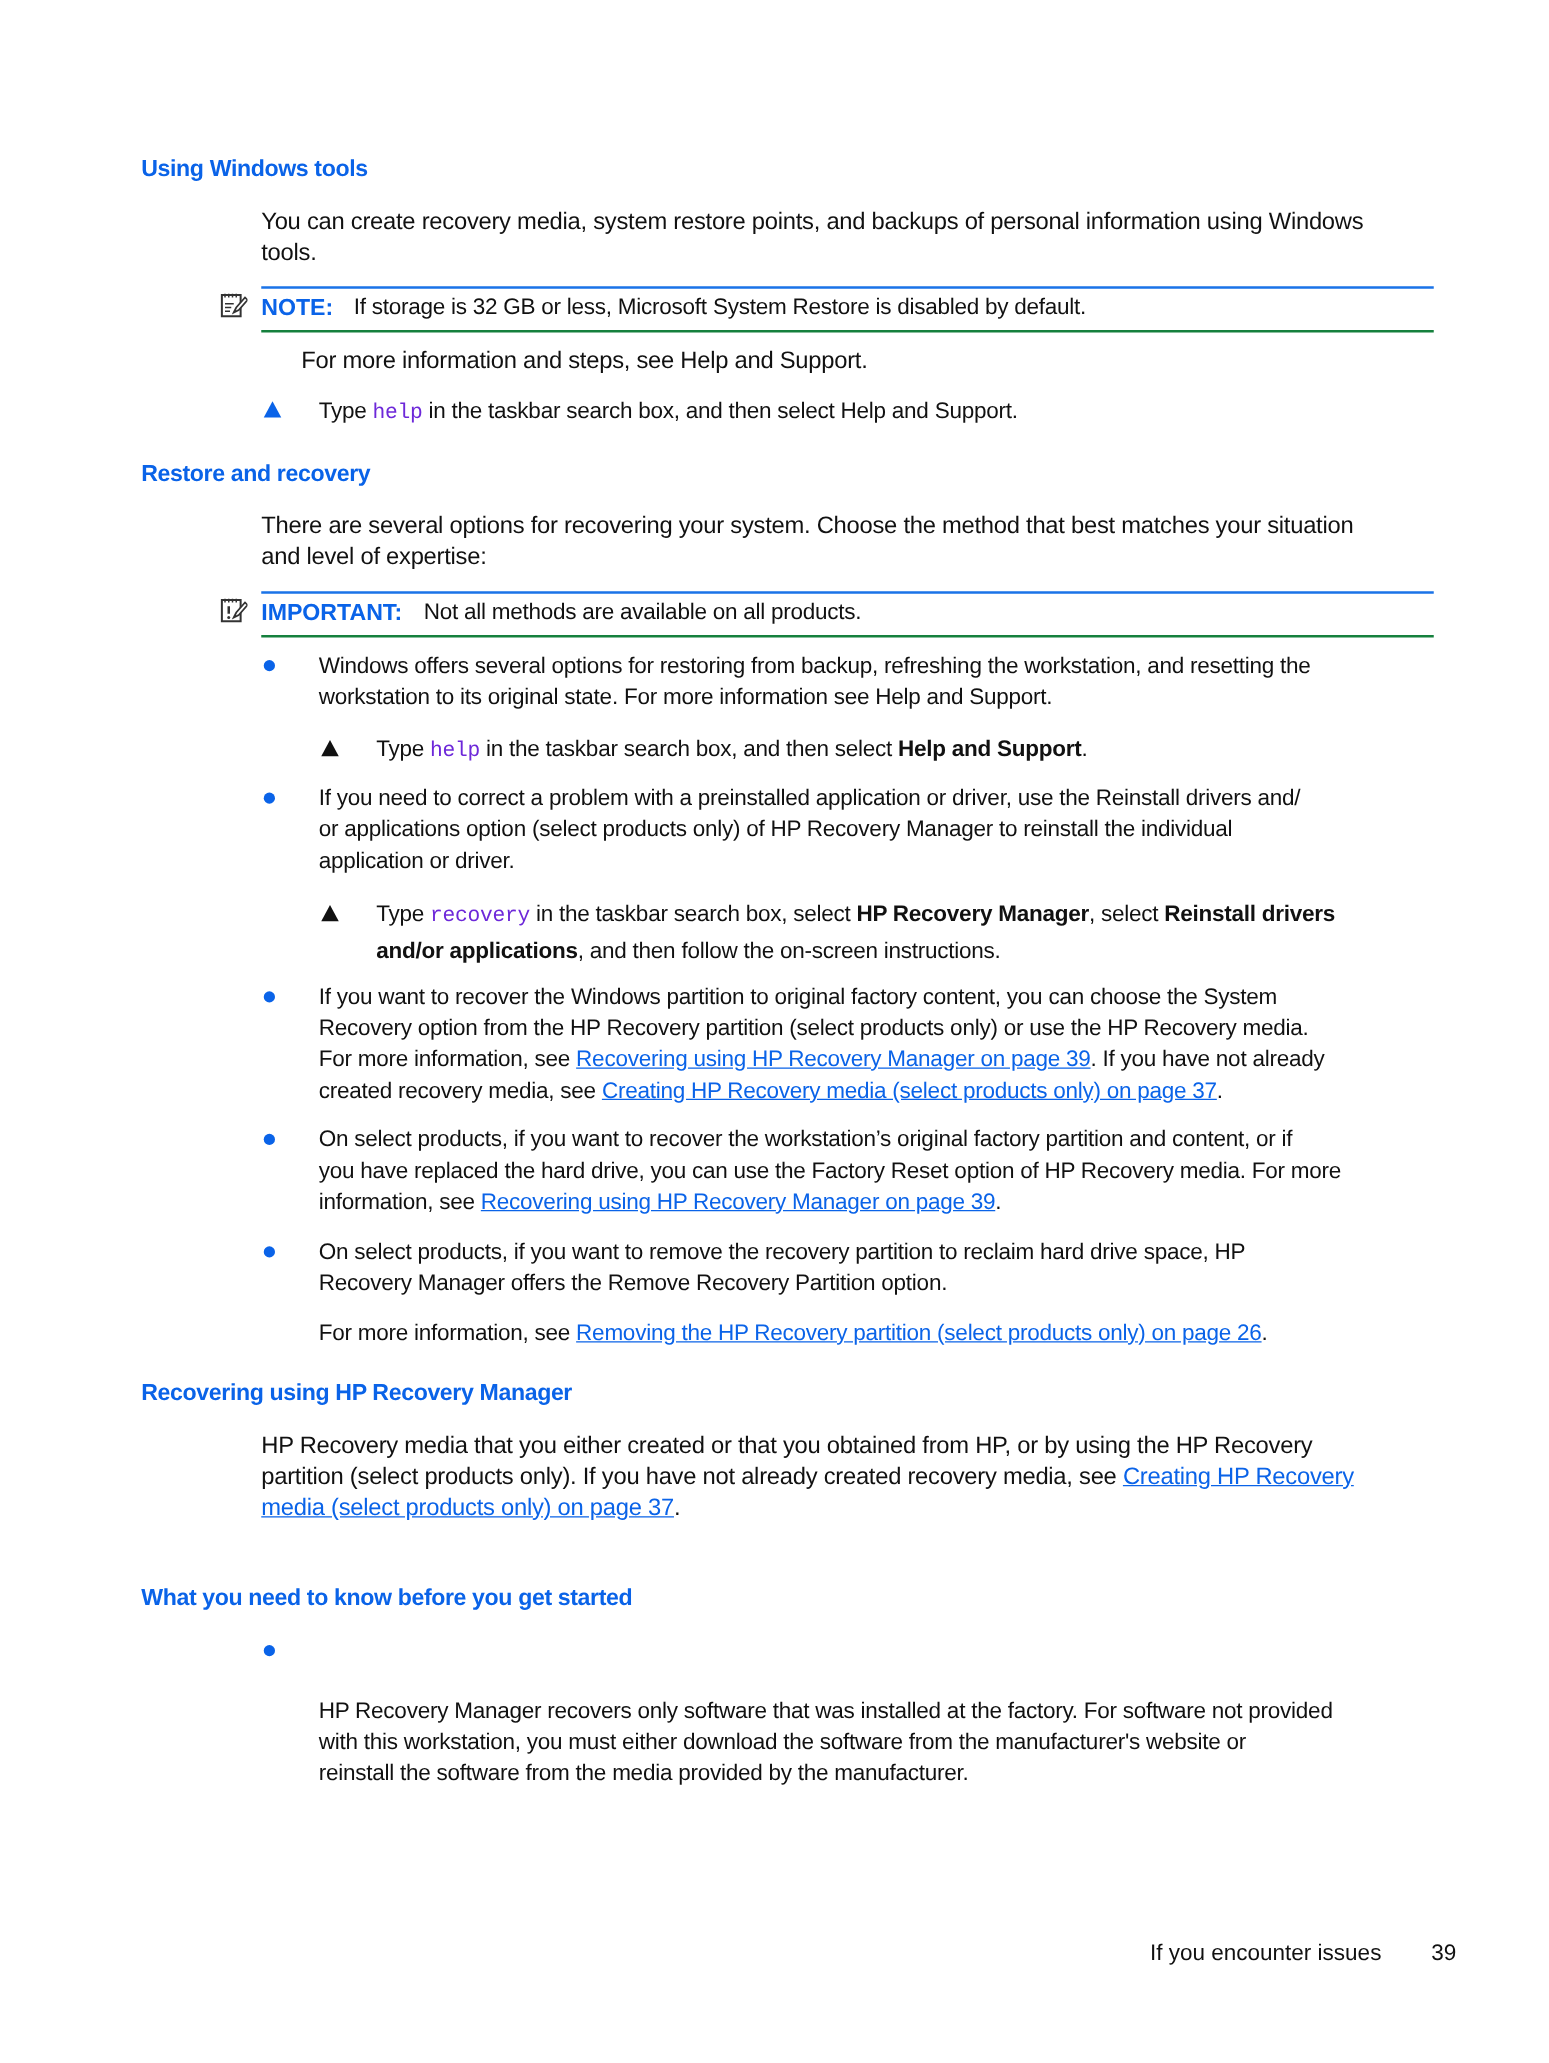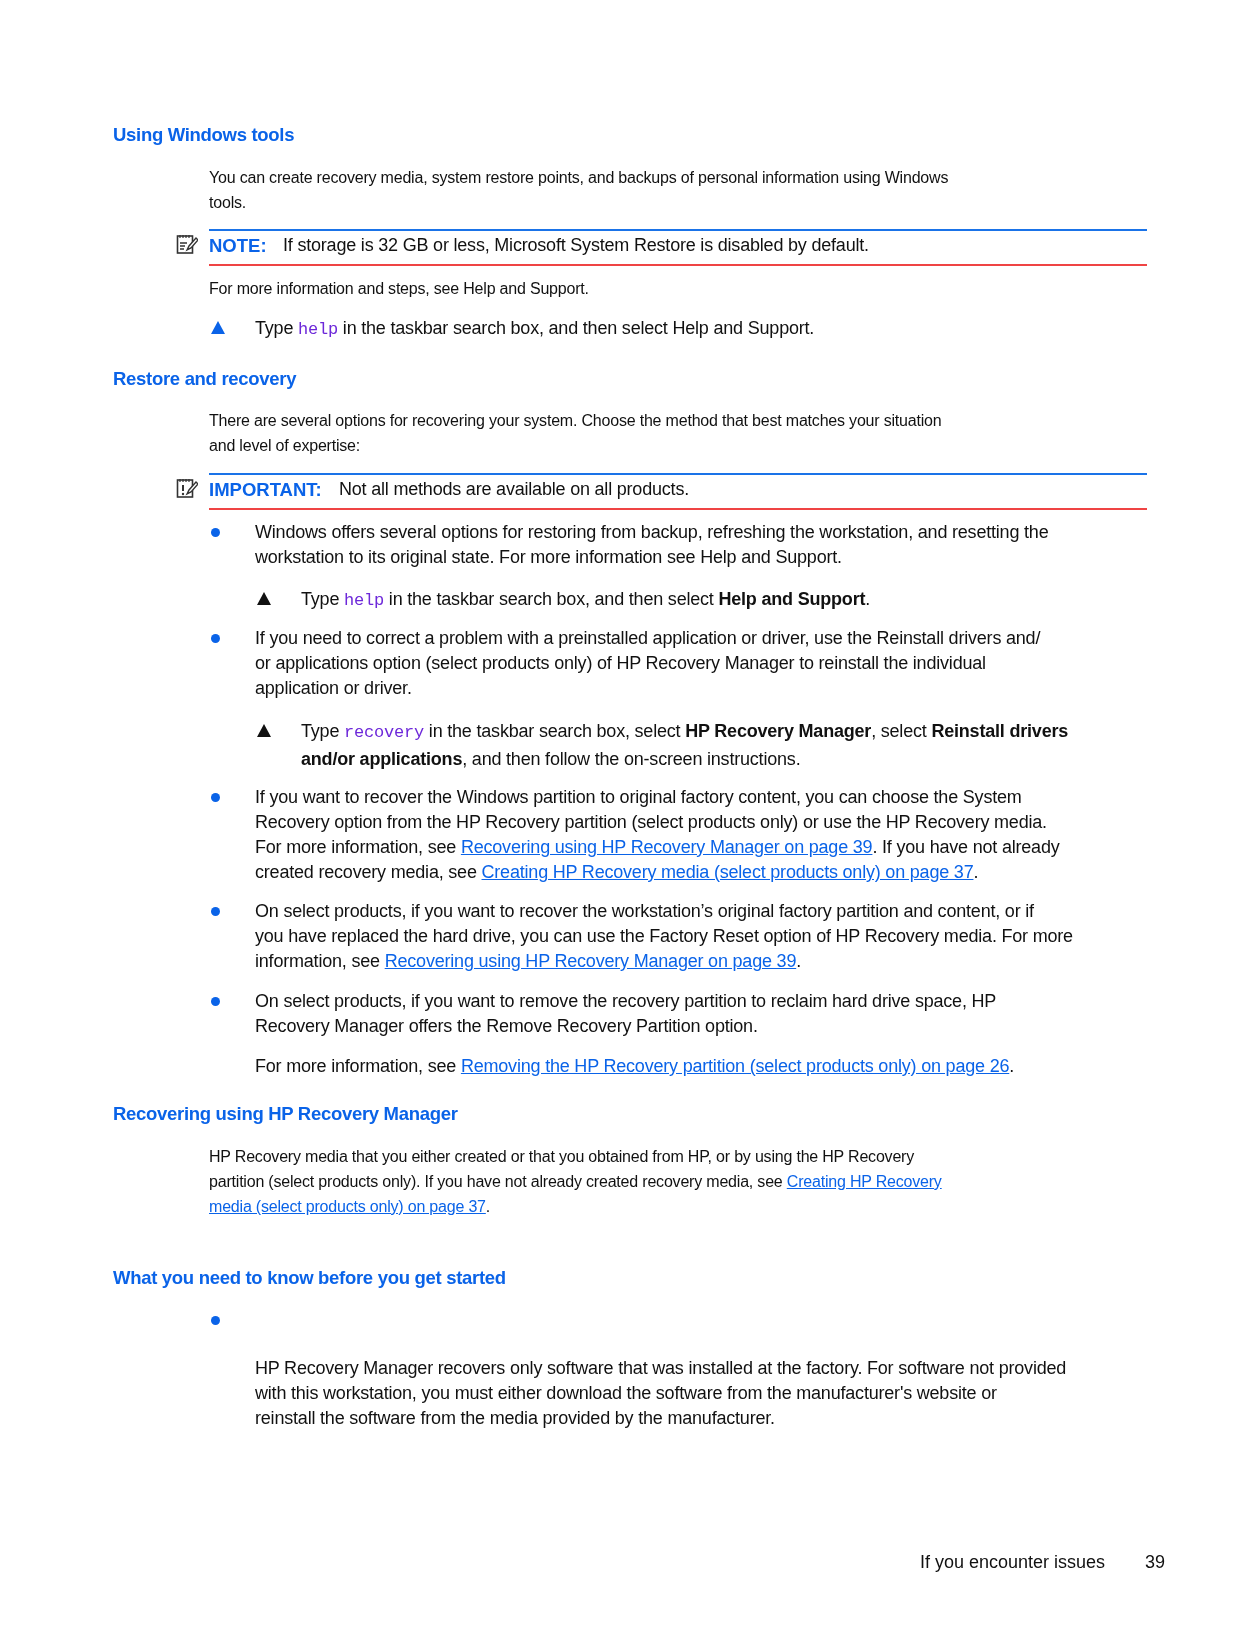--- a/index.html
+++ b/index.html
@@ -1,29 +1,29 @@
 <!DOCTYPE html>
 <html><head>
 <meta charset="utf-8">
 <style>
   html, body { margin:0; padding:0; background:#ffffff; }
   body { width:1239px; height:1650px; position:relative; overflow:hidden;
          font-family:"Liberation Sans", "DejaVu Sans", sans-serif; color:#111; }
   .page { position:absolute; left:0; top:0; width:1239px; height:1317px; }
   .h { position:absolute; left:113px; font-weight:bold; color:#0a63e8; font-size:18.5px; letter-spacing:-0.3px; }
-  .p { position:absolute; left:209px; width:940px; font-size:16px; line-height:25px; letter-spacing:-0.2px; }
+  .p { position:absolute; left:209px; width:940px; font-size:19px; line-height:25px; letter-spacing:-0.2px; }
   .bul { position:absolute; left:255px; width:893px; font-size:18px; line-height:25px; letter-spacing:-0.2px; }
   .sub { position:absolute; left:301px; width:848px; font-size:18px; line-height:26px; letter-spacing:-0.2px; }
   .dot { position:absolute; left:211px; width:9px; height:9px; border-radius:50%; background:#0a63e8; }
   .tri { position:absolute; width:0; height:0; border-left:7px solid transparent; border-right:7px solid transparent; border-bottom:13px solid #111; }
   .tri.blue { border-bottom-color:#0a63e8; }
   .mono { font-family:"Liberation Mono", "DejaVu Sans Mono", monospace; color:#6d28d9; font-size:17px; }
   a, .link { color:#0a63e8; text-decoration:underline; }
   b { font-weight:bold; }
-  .callout { position:absolute; left:209px; width:938px; height:33px; border-top:2px solid #1a73e8; border-bottom:2px solid #ef4444; }
+  .callout { position:absolute; left:209px; width:938px; height:33px; border-top:2px solid #1a73e8; border-bottom:2px solid #15803d; }
   .callout .lbl { position:absolute; left:0; top:4px; font-weight:bold; color:#0a63e8; font-size:18.5px; }
   .callout .txt { position:absolute; top:4px; font-size:18px; letter-spacing:-0.2px; }
   .callout-icon { position:absolute; width:22px; height:22px; }
   .footer { position:absolute; top:1552px; font-size:18px; }
 </style>
 </head>
 <body>
 
 <div class="page">
 
@@ -37,21 +37,21 @@
     <rect x="1.5" y="3" width="15" height="17" fill="none" stroke="#333" stroke-width="1.6"></rect>
     <path d="M4 2v3M7 2v3M10 2v3M13 2v3" stroke="#333" stroke-width="1.2"></path>
     <path d="M4 10h7M4 13h5M4 16h4" stroke="#333" stroke-width="1.3"></path>
     <path d="M11 17l2-4 7-8 2 2-7 8z" fill="#fff" stroke="#333" stroke-width="1.4"></path>
   </svg>
   <div class="callout" style="top:229px;">
     <span class="lbl">NOTE:</span>
     <span class="txt" style="left:74px;">If storage is 32 GB or less, Microsoft System Restore is disabled by default.</span>
   </div>
 
-  <div class="p" style="top:276px;">For more information and steps, see Help and Support.</div>
+  <div class="p" style="top:276px;margin-left:32px;">For more information and steps, see Help and Support.</div>
 
   <div class="tri blue" style="left:211px; top:321px;"></div>
   <div class="bul" style="top:316px;"><span>Type </span><span class="mono">help</span><span> in the taskbar search box, and then select Help and Support.</span></div>
 
   <div class="h" style="top:368px;">Restore and recovery</div>
   <div class="p" style="top:408px;">
     <div>There are several options for recovering your system. Choose the method that best matches your situation</div>
     <div>and level of expertise:</div>
   </div>
 

